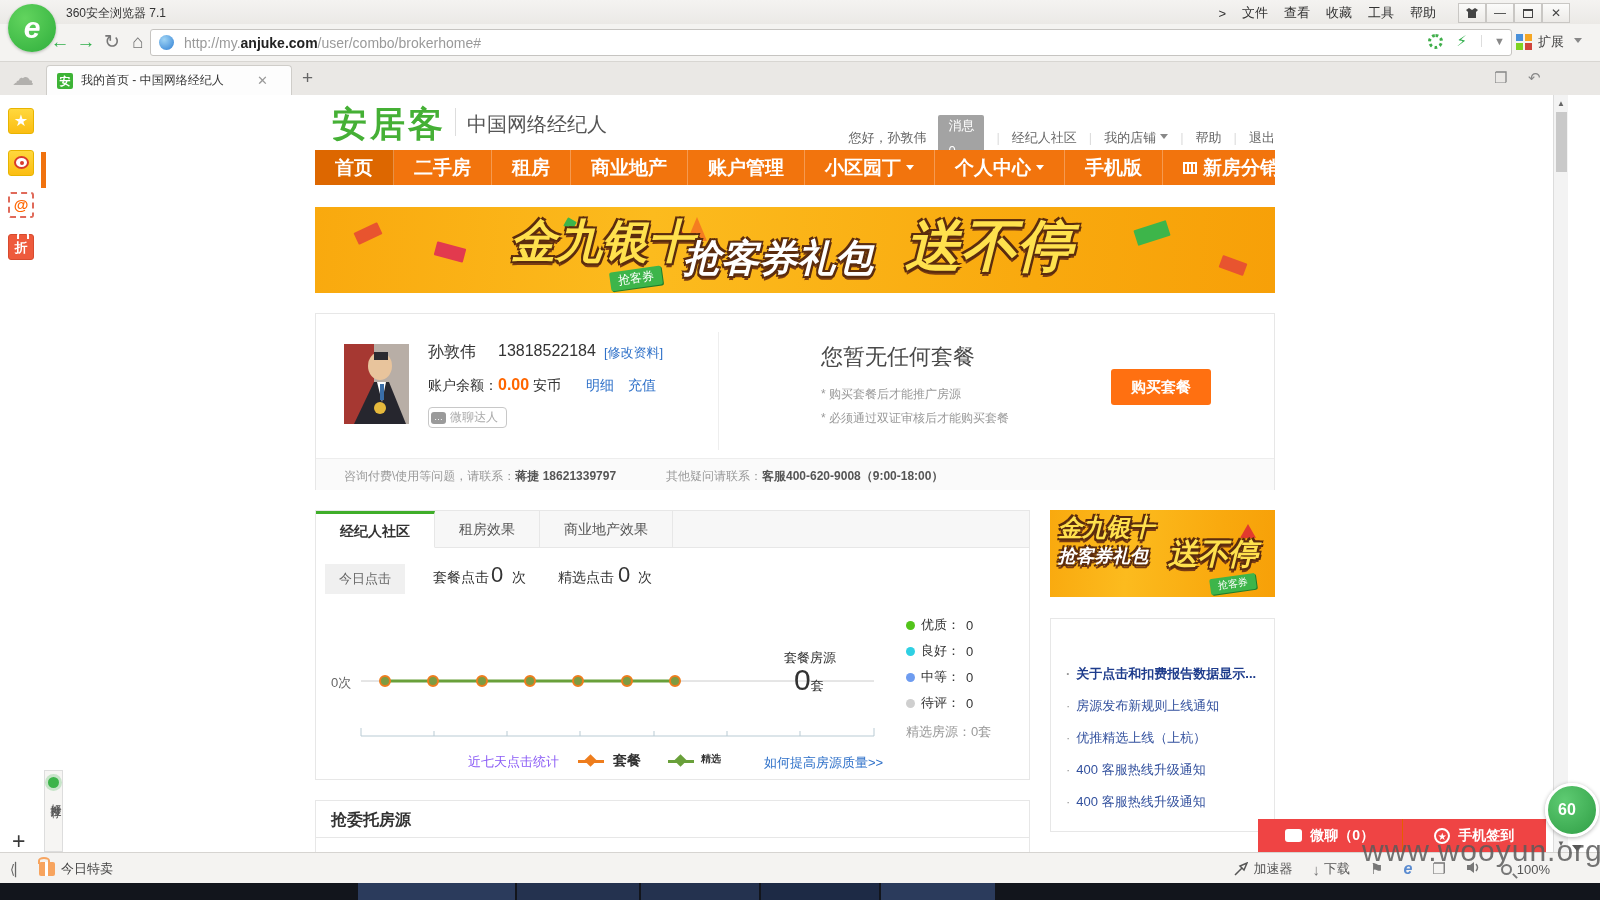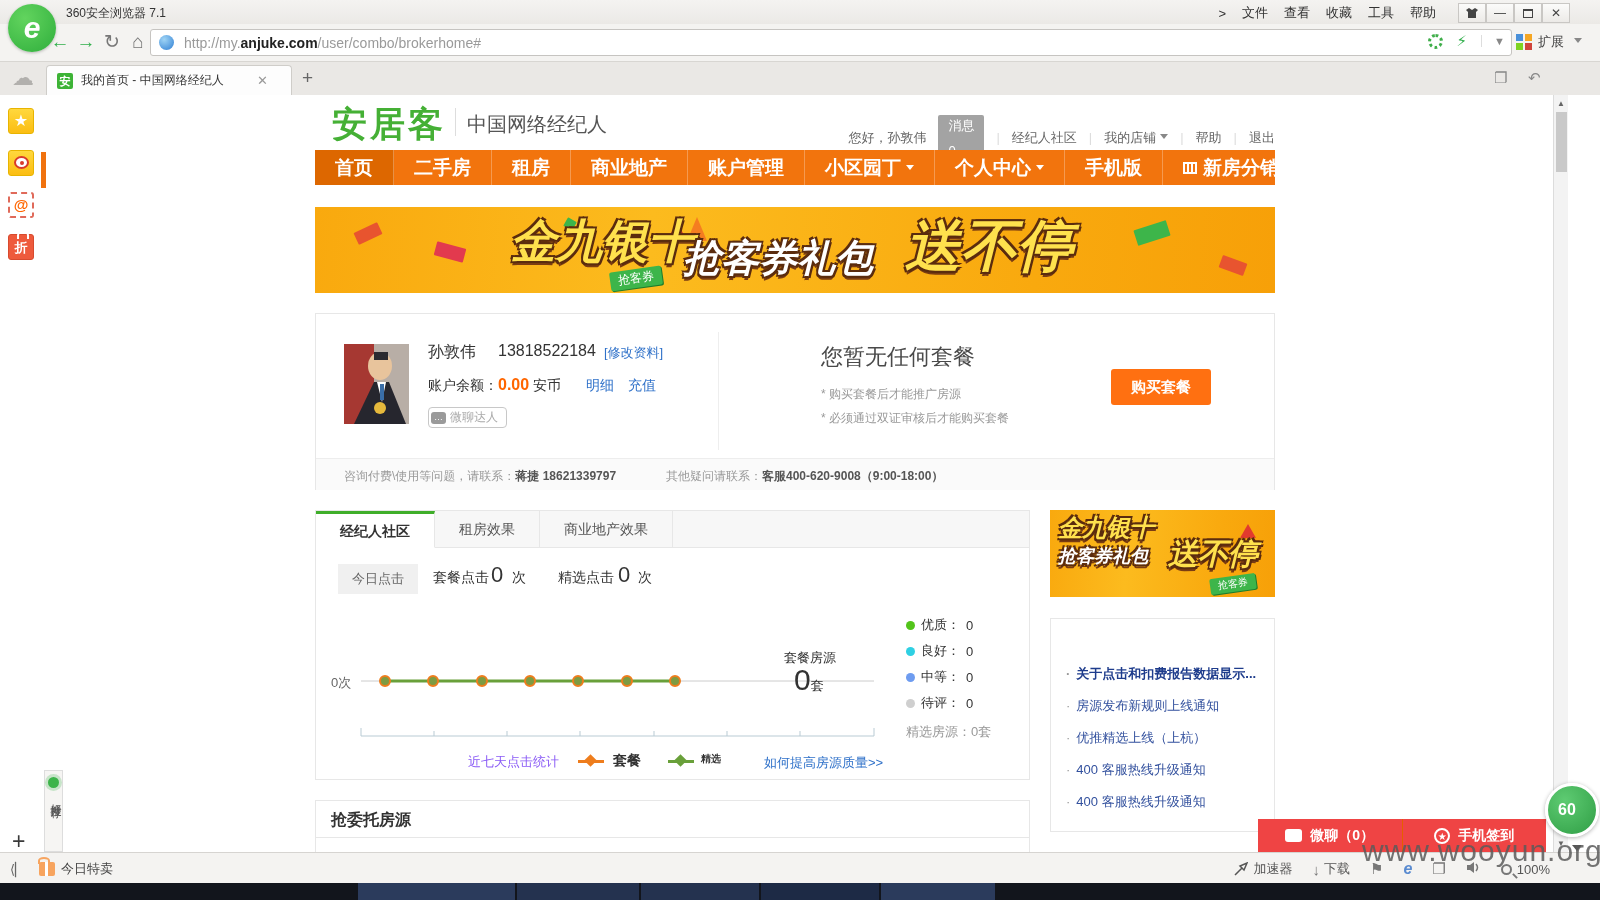--- a/index.html
+++ b/index.html
@@ -85,21 +85,21 @@
   #nocombo { left:505px; top:28px; font-size:22px; color:#4a4a4a; }
   .note { left:505px; font-size:12px; color:#999; }
   #buybtn { left:795px; top:55px; width:100px; height:36px; background:#ff7011; border-radius:3px; color:#fff; font-size:15px; font-weight:bold; text-align:center; line-height:36px; }
   #pfooter { left:0px; top:144px; width:958px; height:32px; background:#fafafa; border-top:1px solid #ededed; font-size:12px; color:#999; }
   #pfooter .dark { color:#555; font-weight:bold; }
   #contact-left { left:28px; top:9px; }
   #contact-right { left:350px; top:9px; }
   #efftabs { left:0; top:0; width:713px; height:37px; background:#f7f7f7; border-bottom:1px solid #e7e7e7; display:flex; }
   .efftab { font-size:14px; color:#555; line-height:37px; padding:0 24px; border-right:1px solid #e7e7e7; }
   .efftab.active { background:#fff; border-top:3px solid #3fae2a; line-height:34px; font-weight:bold; color:#333; border-bottom:1px solid #fff; margin-bottom:-1px; }
-  #todaychip { left:22px; top:53px; background:#f0f0f0; color:#666; font-size:13px; padding:6px 14px; }
+  #todaychip { left:9px; top:53px; background:#f0f0f0; color:#666; font-size:13px; padding:6px 14px; }
   .statlab { font-size:14px; color:#333; top:58px; }
   .statnum { font-size:22px; color:#333; top:51px; }
   #chart-ylab { left:15px; top:163px; font-size:13px; color:#666; }
   #combo-house-lab { left:468px; top:138px; font-size:13px; color:#333; }
   #combo-house-val { left:478px; top:152px; font-size:30px; color:#333; }
   #combo-house-unit { font-size:13px; }
   .qrow { left:590px; font-size:13px; color:#333; display:flex; align-items:center; gap:6px; }
   .dot { width:9px; height:9px; border-radius:50%; }
   #featured-house { left:590px; top:212px; font-size:13px; color:#999; }
   #xcaption { left:152px; top:242px; font-size:13px; color:#8b5cf6; }

